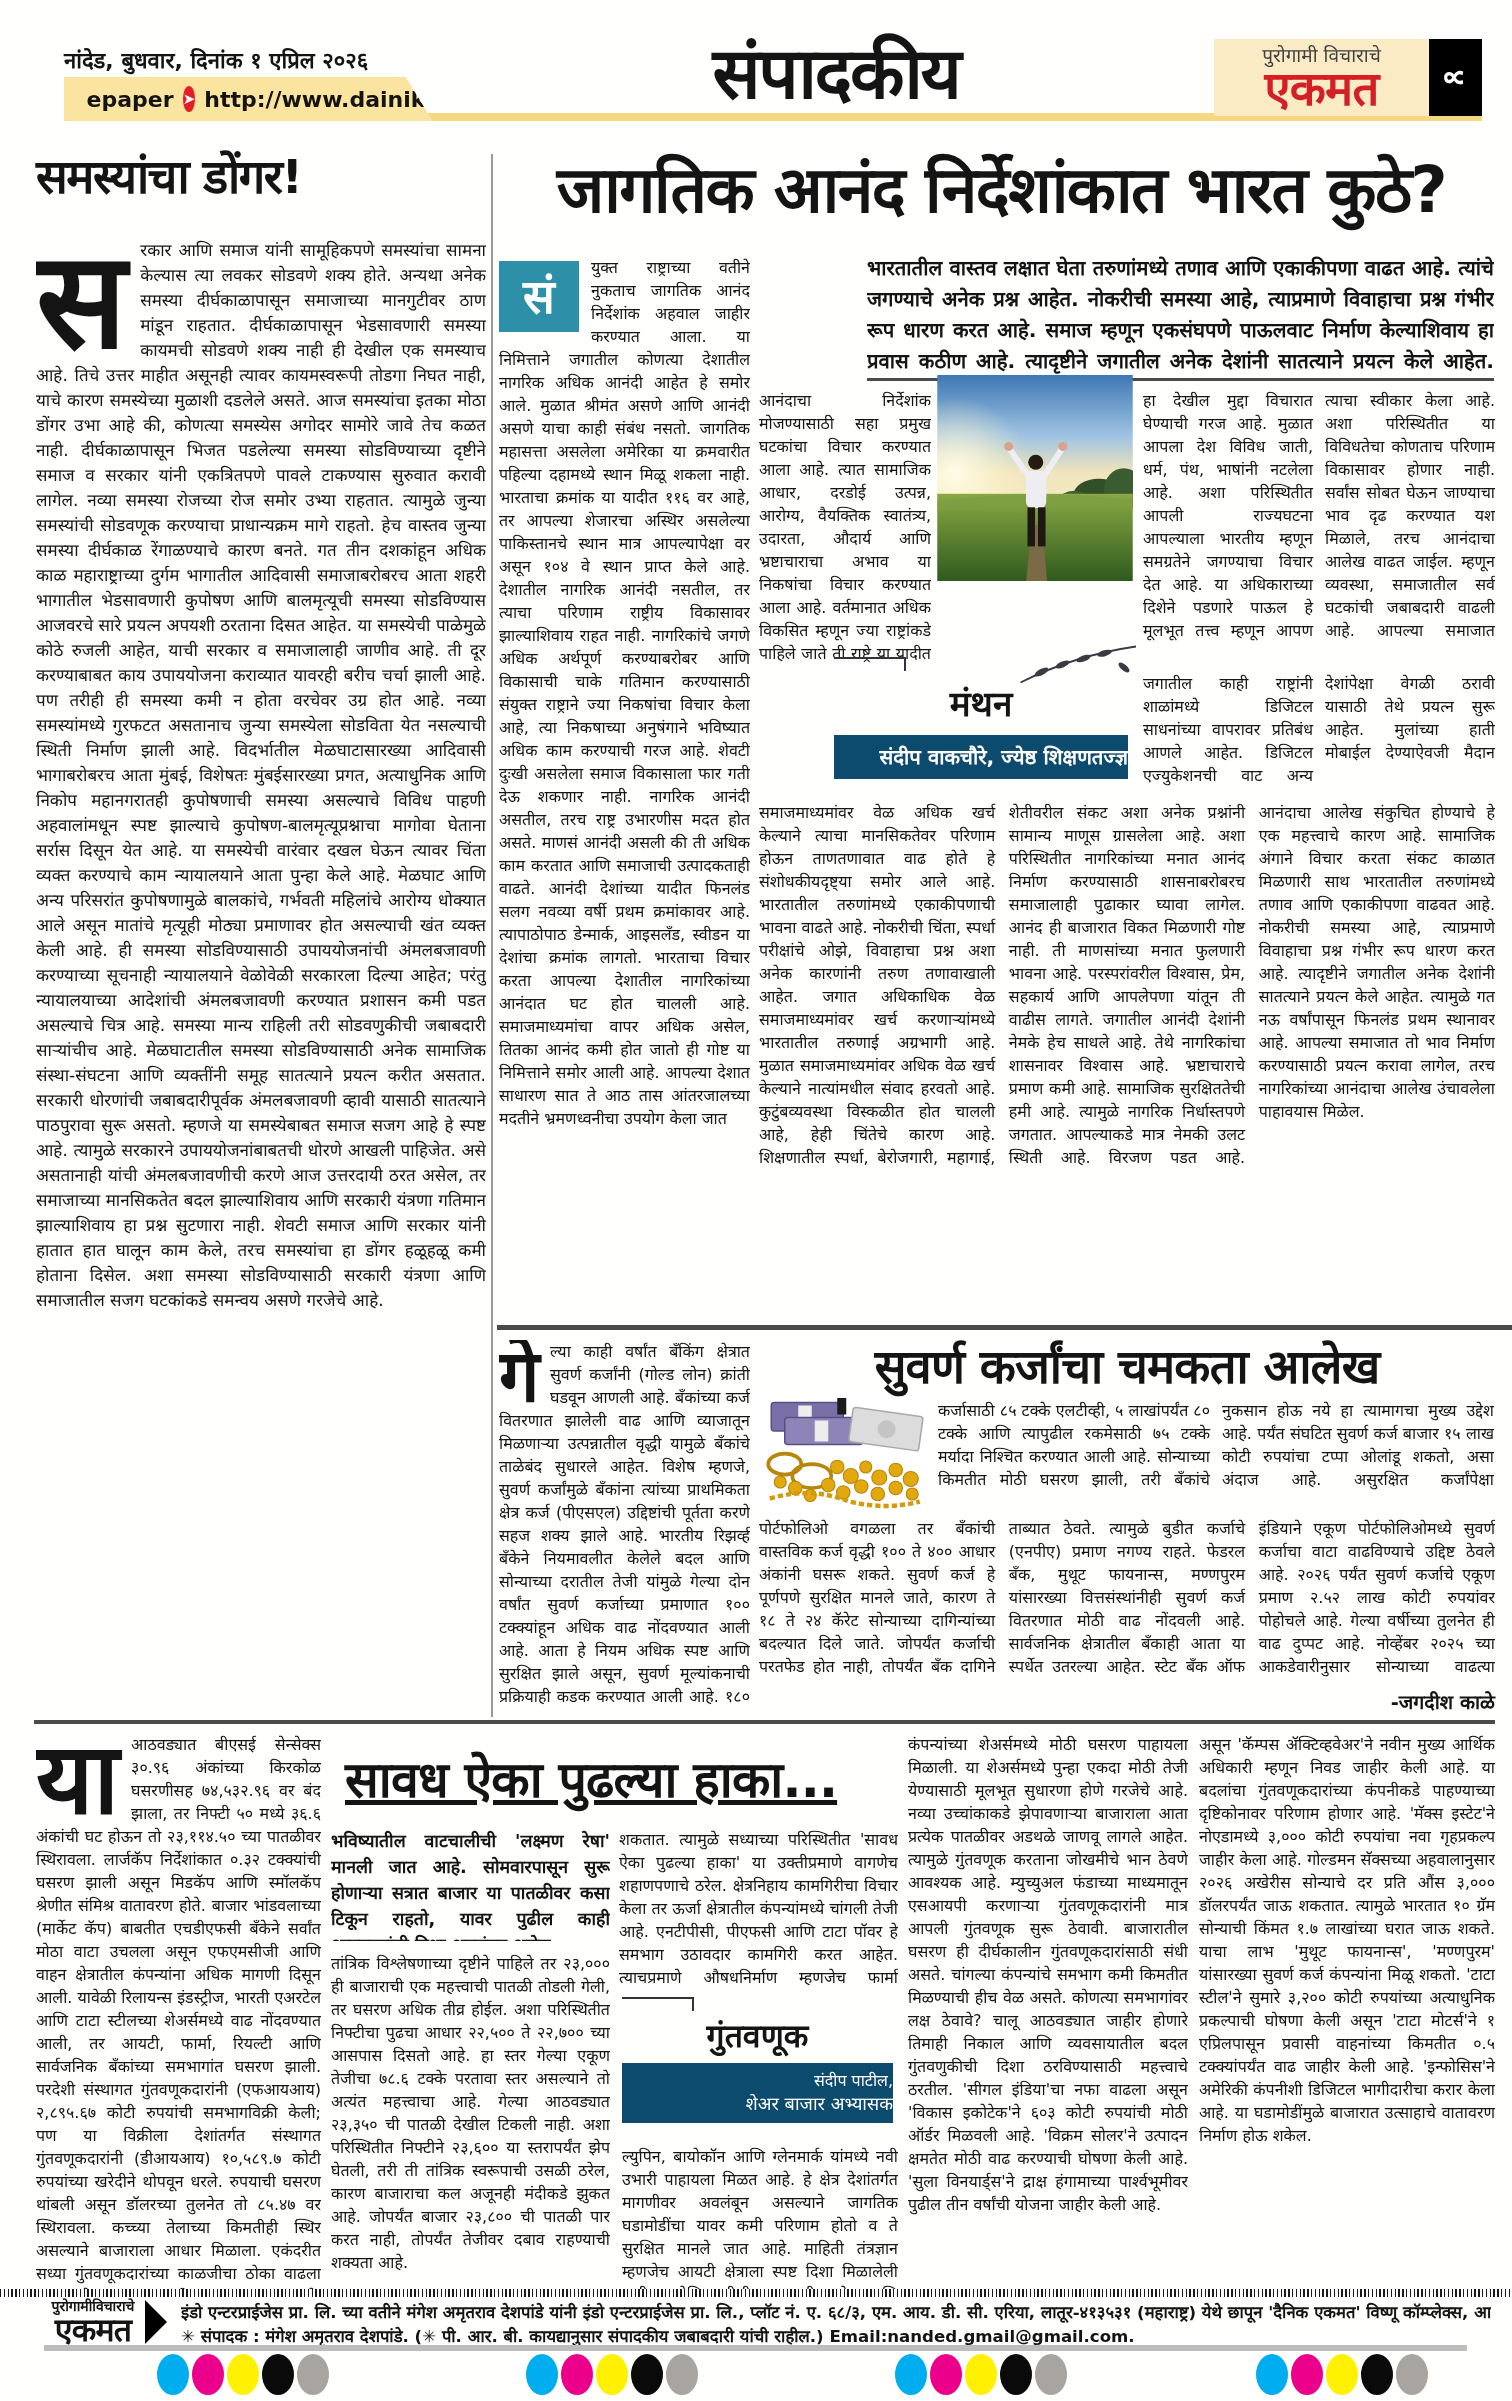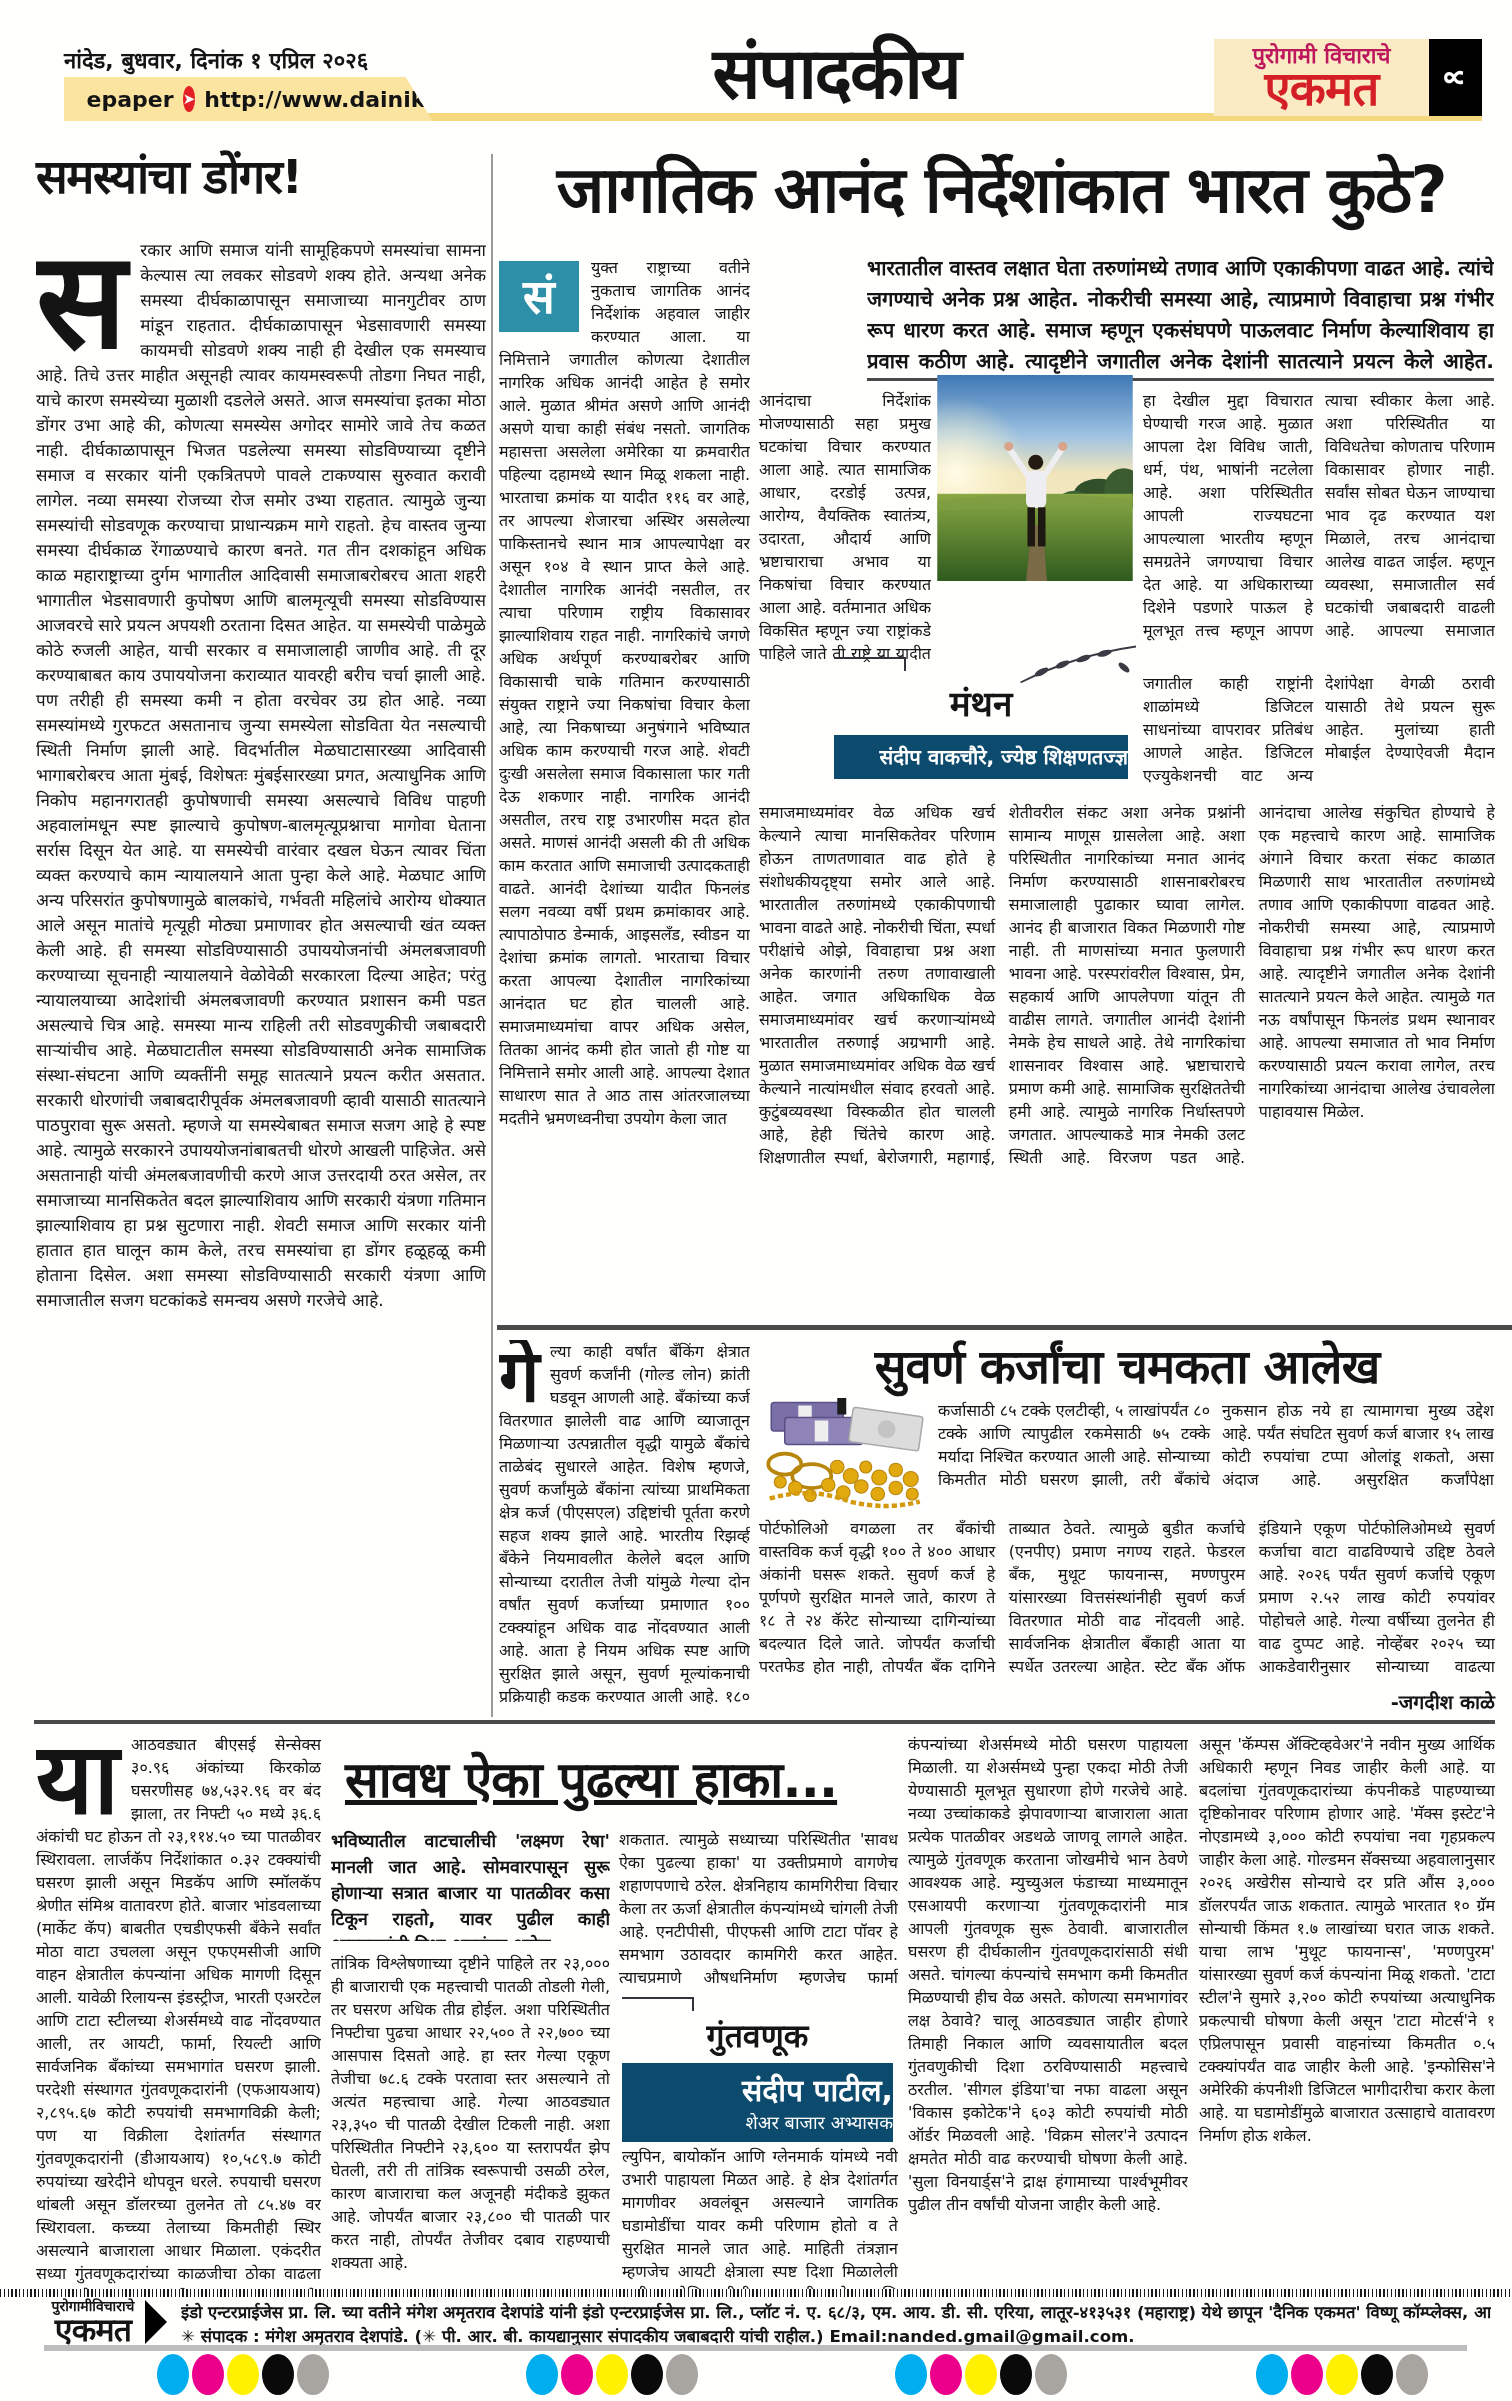--- a/index.html
+++ b/index.html
@@ -13,21 +13,21 @@
   .cols3{column-count:3;column-gap:13.6px;}
   
   .dateline{font-size:22px;font-weight:700;}
   .epaper-band{background:#FBE3A0;clip-path:polygon(0 0,calc(100% - 27px) 0,100% 100%,0 100%);
                display:flex;align-items:center;padding-left:22.6px;gap:9px;font-size:22px;font-weight:600;}
   .ep-icon{width:25.6px;height:25.6px;border-radius:50%;background:#E31E24;color:#fff;display:flex;
            align-items:center;justify-content:center;font-size:15px;font-weight:bold;}
   .rule-yellow{background:#F4D77E;}
   .section-title{font-size:71px;font-weight:800;letter-spacing:-2.3px;text-align:center;line-height:78px;}
   .mast-box{background:#FAEBC4;text-align:center;}
-  .mast-tagline{font-size:22px;font-weight:700;color:#be185d;margin-top:6px;line-height:21px;}
+  .mast-tagline{font-size:19px;font-weight:400;color:#404040;margin-top:6px;line-height:21px;}
   .mast-title{font-size:47px;font-weight:800;color:#D51F26;line-height:45px;letter-spacing:-0.8px;}
   .pagenum-box{background:#000;color:#fff;display:flex;align-items:center;justify-content:center;}
   .pagenum-box span{font-size:30px;font-weight:700;transform:rotate(90deg);}
   
   .h-ed{font-size:47px;font-weight:800;letter-spacing:-1.5px;}
   .h-main{font-size:64px;font-weight:800;letter-spacing:-1.5px;text-align:center;line-height:84px;}
   .h-gold{font-size:47px;font-weight:800;text-align:center;letter-spacing:-0.8px;}
   .h-mkt{font-size:50px;font-weight:800;letter-spacing:-0.8px;white-space:nowrap;}
   .intro{font-size:20.3px;line-height:31px;font-weight:700;border-bottom:3px solid #4a4a4a;padding-bottom:12px;}
   
@@ -208,21 +208,21 @@
   <div class="abs h-mkt" style="left:345px;top:1744px;width:557px;text-decoration:underline;">सावध ऐका पुढल्या हाका...</div>
 
   <div class="abs just" style="left:331px;top:1828px;width:279px;height:113px;font-size:17.7px;line-height:26px;font-weight:700;overflow:hidden;">भविष्यातील वाटचालीची 'लक्ष्मण रेषा' मानली जात आहे. सोमवारपासून सुरू होणाऱ्या सत्रात बाजार या पातळीवर कसा टिकून राहतो, यावर पुढील काही आठवड्यांची दिशा अवलंबून असेल.</div>
   <div class="abs bodytext just" style="left:619px;top:1828px;width:279px;height:160px;">शकतात. त्यामुळे सध्याच्या परिस्थितीत 'सावध ऐका पुढल्या हाका' या उक्तीप्रमाणे वागणेच शहाणपणाचे ठरेल. क्षेत्रनिहाय कामगिरीचा विचार केला तर ऊर्जा क्षेत्रातील कंपन्यांमध्ये चांगली तेजी आहे. एनटीपीसी, पीएफसी आणि टाटा पॉवर हे समभाग उठावदार कामगिरी करत आहेत. त्याचप्रमाणे औषधनिर्माण म्हणजेच फार्मा क्षेत्रातही</div>
   <div class="abs bodytext just" style="left:331px;top:1952px;width:279px;height:337px;">तांत्रिक विश्लेषणाच्या दृष्टीने पाहिले तर २३,००० ही बाजाराची एक महत्त्वाची पातळी तोडली गेली, तर घसरण अधिक तीव्र होईल. अशा परिस्थितीत निफ्टीचा पुढचा आधार २२,५०० ते २२,७०० च्या आसपास दिसतो आहे. हा स्तर गेल्या एकूण तेजीचा ७८.६ टक्के परतावा स्तर असल्याने तो अत्यंत महत्त्वाचा आहे. गेल्या आठवड्यात २३,३५० ची पातळी देखील टिकली नाही. अशा परिस्थितीत निफ्टीने २३,६०० या स्तरापर्यंत झेप घेतली, तरी ती तांत्रिक स्वरूपाची उसळी ठरेल, कारण बाजाराचा कल अजूनही मंदीकडे झुकत आहे. जोपर्यंत बाजार २३,८०० ची पातळी पार करत नाही, तोपर्यंत तेजीवर दबाव राहण्याची शक्यता आहे.</div>
 
   <div class="abs" style="left:622px;top:1997px;width:271px;">
     <div class="tickline"></div>
     <div class="box-title" style="font-size:32px;margin-top:13.6px;">गुंतवणूक</div>
     <div class="box-bar" style="margin-top:7.5px;padding:6px 0 7.5px 0;">
-      <div style="font-size:30px;font-weight:700;padding-left:44px;">संदीप पाटील,</div>
+      <div style="font-size:16px;font-weight:400;padding-left:44px;">संदीप पाटील,</div>
       <div style="font-size:18px;">शेअर बाजार अभ्यासक</div>
     </div>
   </div>
 
   <div class="abs bodytext just" style="left:622px;top:2145px;width:276px;height:145px;">ल्युपिन, बायोकॉन आणि ग्लेनमार्क यांमध्ये नवी उभारी पाहायला मिळत आहे. हे क्षेत्र देशांतर्गत मागणीवर अवलंबून असल्याने जागतिक घडामोडींचा यावर कमी परिणाम होतो व ते सुरक्षित मानले जात आहे. माहिती तंत्रज्ञान म्हणजेच आयटी क्षेत्राला स्पष्ट दिशा मिळालेली नाही. इन्फोसिस, टीसीएस, एचसीएल टेक आणि विप्रो यांचे निकाल संमिश्र लागले आहेत.</div>
   <div class="abs bodytext just" style="left:908px;top:1733px;width:280px;height:556px;">कंपन्यांच्या शेअर्समध्ये मोठी घसरण पाहायला मिळाली. या शेअर्समध्ये पुन्हा एकदा मोठी तेजी येण्यासाठी मूलभूत सुधारणा होणे गरजेचे आहे. नव्या उच्चांकाकडे झेपावणाऱ्या बाजाराला आता प्रत्येक पातळीवर अडथळे जाणवू लागले आहेत. त्यामुळे गुंतवणूक करताना जोखमीचे भान ठेवणे आवश्यक आहे. म्युच्युअल फंडाच्या माध्यमातून एसआयपी करणाऱ्या गुंतवणूकदारांनी मात्र आपली गुंतवणूक सुरू ठेवावी. बाजारातील घसरण ही दीर्घकालीन गुंतवणूकदारांसाठी संधी असते. चांगल्या कंपन्यांचे समभाग कमी किमतीत मिळण्याची हीच वेळ असते. कोणत्या समभागांवर लक्ष ठेवावे? चालू आठवड्यात जाहीर होणारे तिमाही निकाल आणि व्यवसायातील बदल गुंतवणुकीची दिशा ठरविण्यासाठी महत्त्वाचे ठरतील. 'सीगल इंडिया'चा नफा वाढला असून 'विकास इकोटेक'ने ६०३ कोटी रुपयांची मोठी ऑर्डर मिळवली आहे. 'विक्रम सोलर'ने उत्पादन क्षमतेत मोठी वाढ करण्याची घोषणा केली आहे. 'सुला विनयार्ड्स'ने द्राक्ष हंगामाच्या पार्श्वभूमीवर पुढील तीन वर्षांची योजना जाहीर केली आहे.</div>
   <div class="abs bodytext just" style="left:1199px;top:1733px;width:296px;height:556px;">असून 'कॅम्पस ॲक्टिव्हवेअर'ने नवीन मुख्य आर्थिक अधिकारी म्हणून निवड जाहीर केली आहे. या बदलांचा गुंतवणूकदारांच्या कंपनीकडे पाहण्याच्या दृष्टिकोनावर परिणाम होणार आहे. 'मॅक्स इस्टेट'ने नोएडामध्ये ३,००० कोटी रुपयांचा नवा गृहप्रकल्प जाहीर केला आहे. गोल्डमन सॅक्सच्या अहवालानुसार २०२६ अखेरीस सोन्याचे दर प्रति औंस ३,००० डॉलरपर्यंत जाऊ शकतात. त्यामुळे भारतात १० ग्रॅम सोन्याची किंमत १.७ लाखांच्या घरात जाऊ शकते. याचा लाभ 'मुथूट फायनान्स', 'मण्णपुरम' यांसारख्या सुवर्ण कर्ज कंपन्यांना मिळू शकतो. 'टाटा स्टील'ने सुमारे ३,२०० कोटी रुपयांच्या अत्याधुनिक प्रकल्पाची घोषणा केली असून 'टाटा मोटर्स'ने १ एप्रिलपासून प्रवासी वाहनांच्या किमतीत ०.५ टक्क्यांपर्यंत वाढ जाहीर केली आहे. 'इन्फोसिस'ने अमेरिकी कंपनीशी डिजिटल भागीदारीचा करार केला आहे. या घडामोडींमुळे बाजारात उत्साहाचे वातावरण निर्माण होऊ शकेल.</div>
 
   <div class="abs hatch" style="left:0px;top:2289px;width:1512px;height:7.5px;"></div>
   <div class="abs" style="left:45px;top:2300px;width:96px;text-align:center;">

